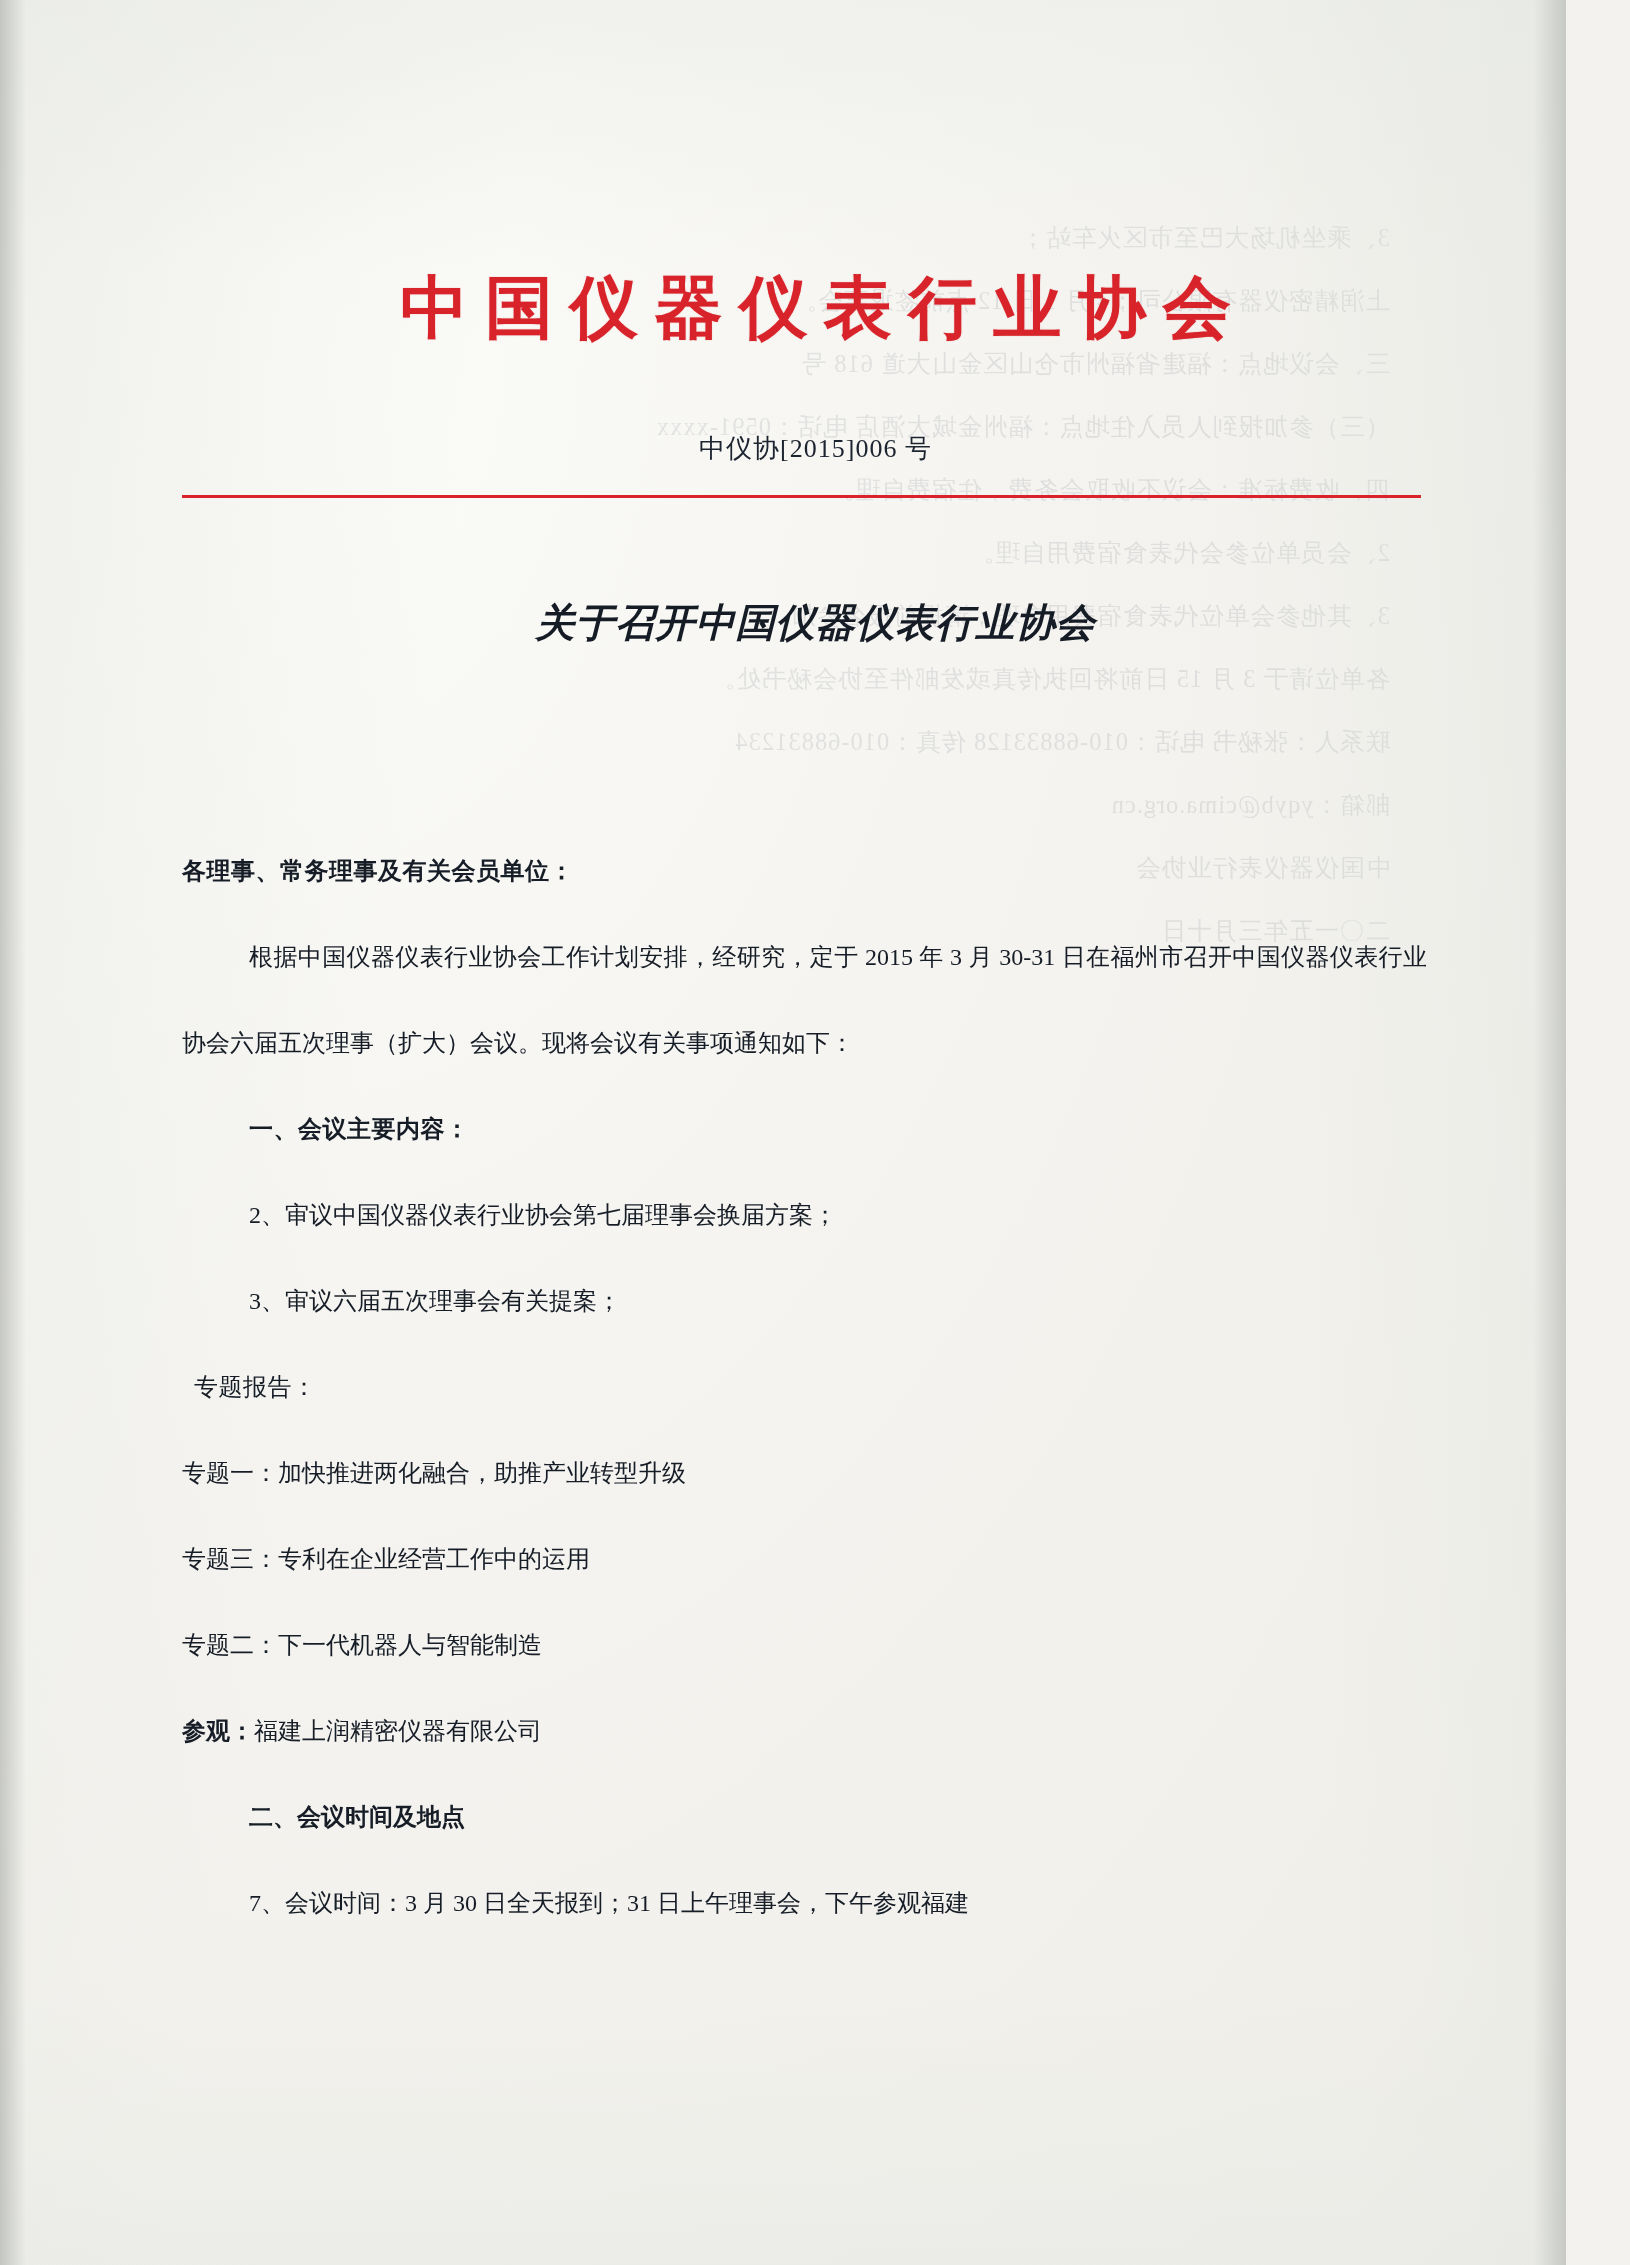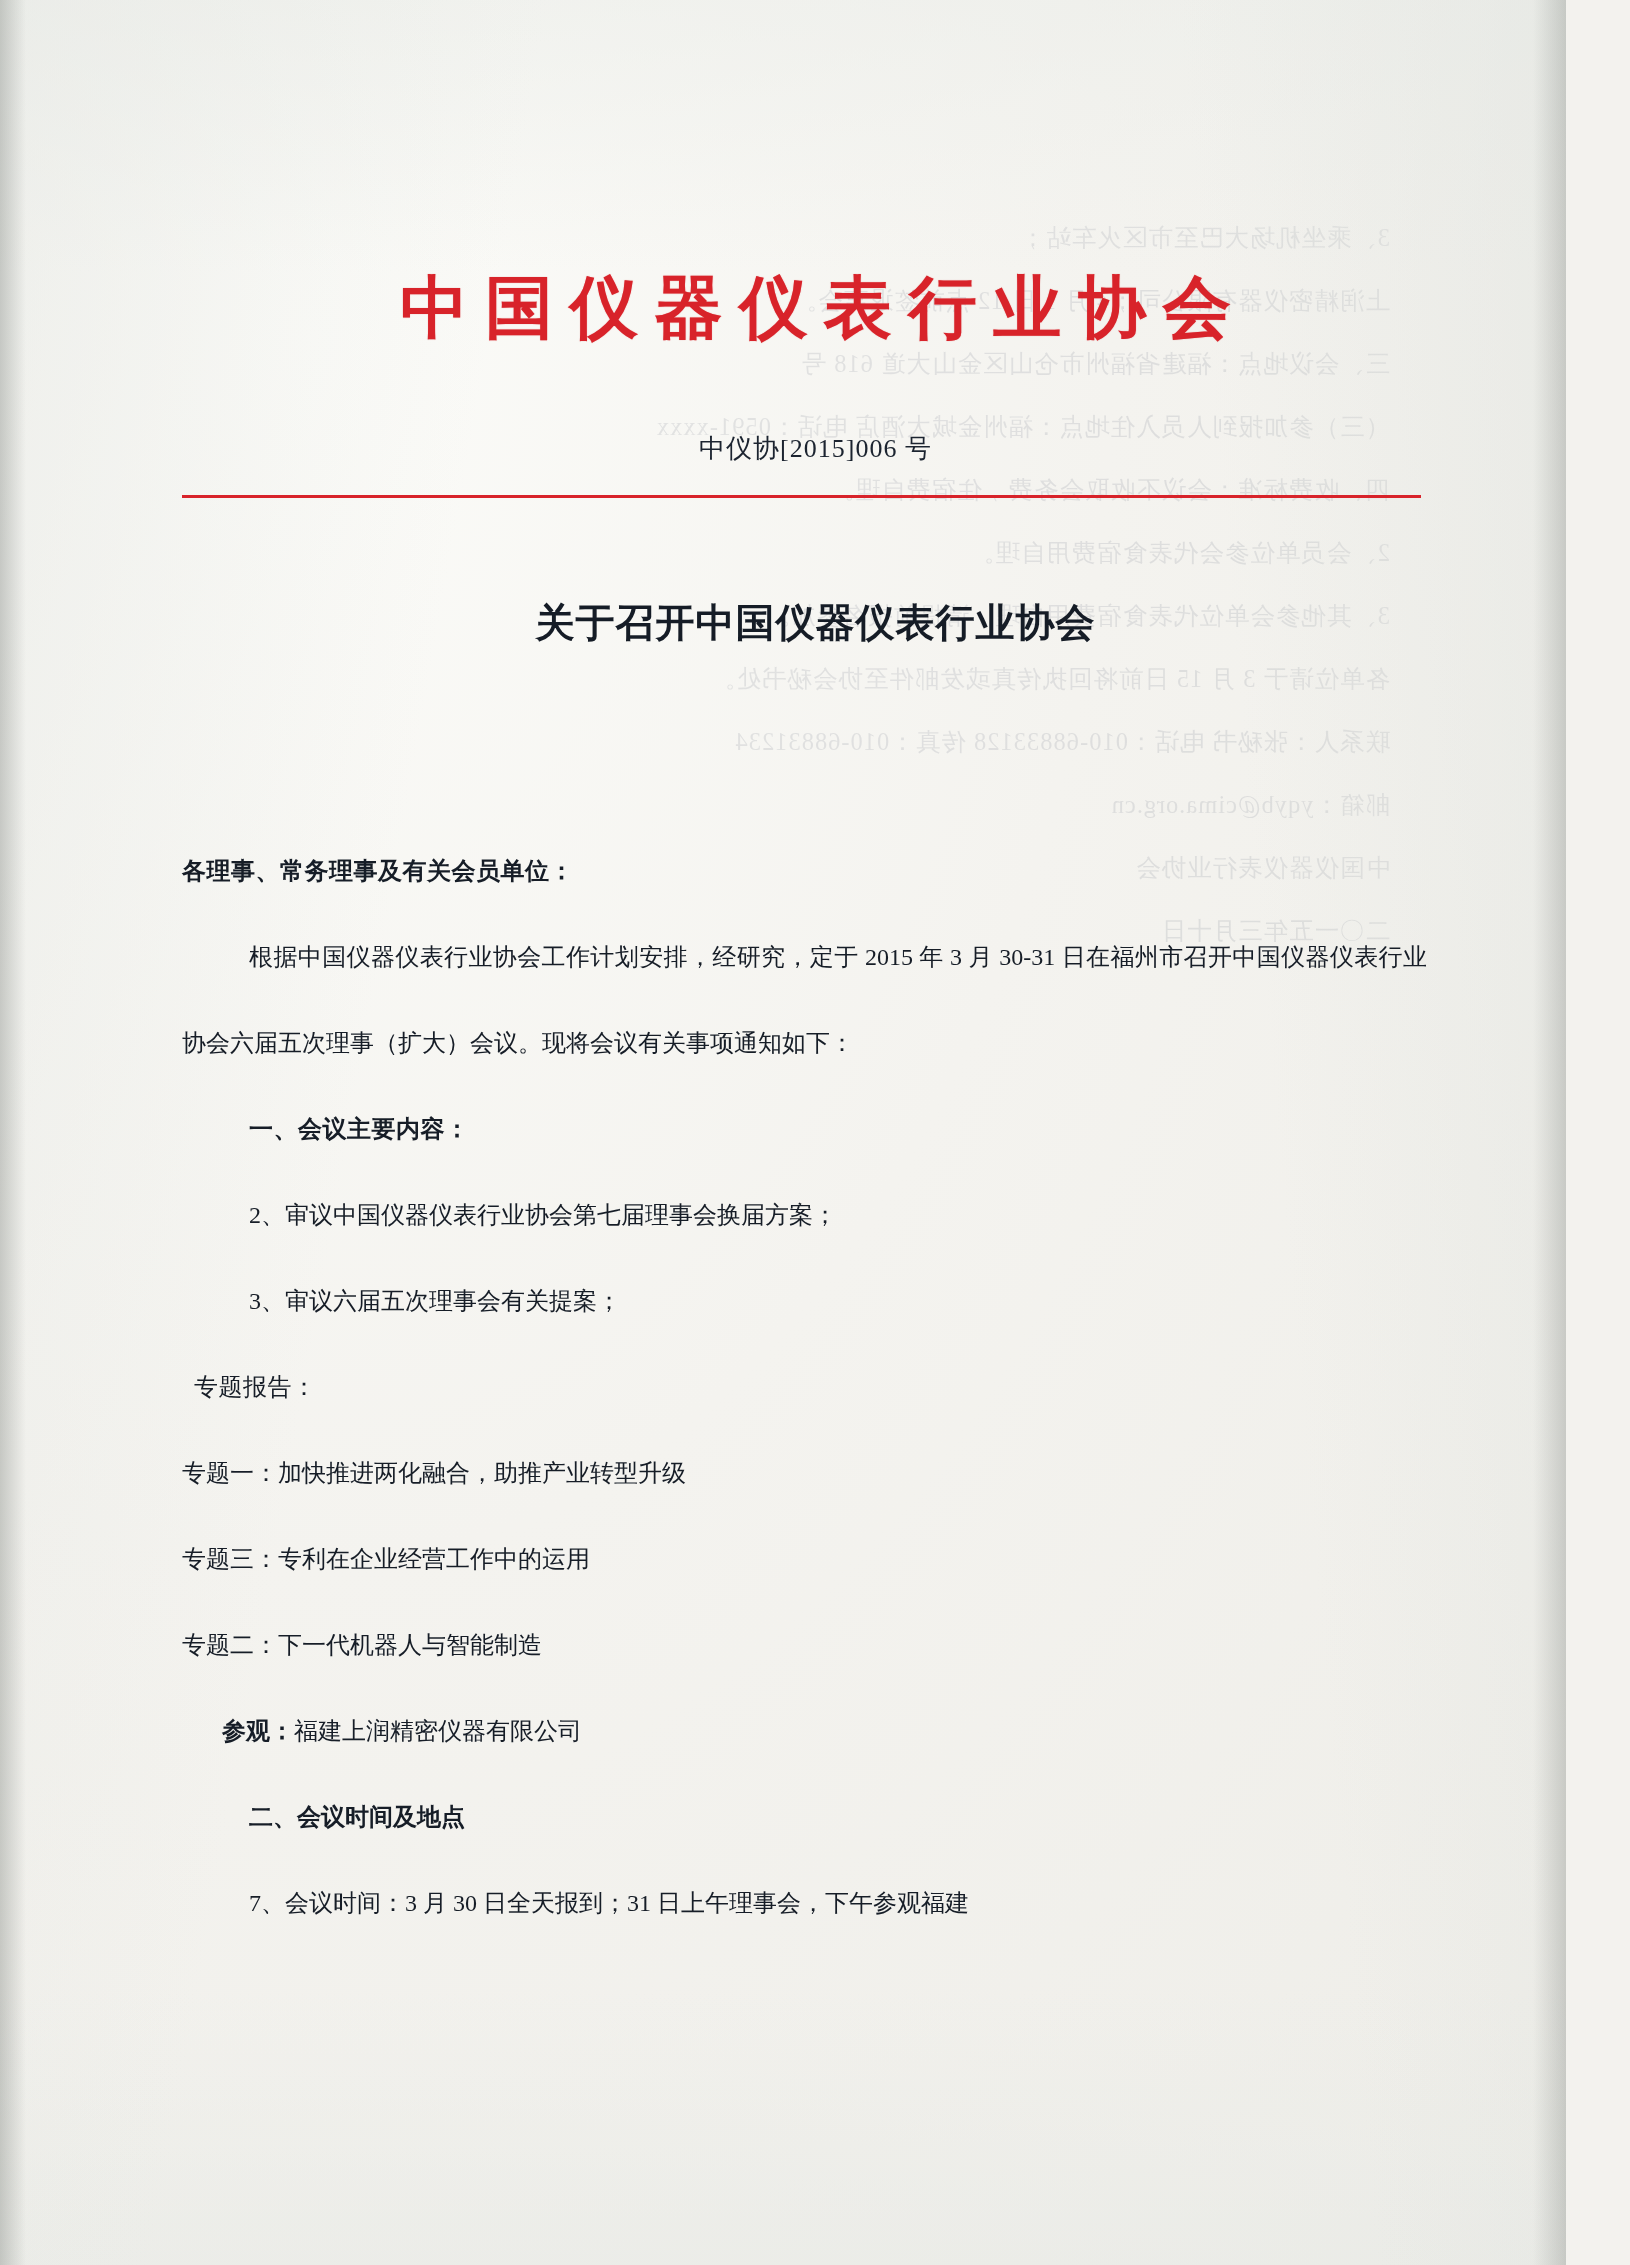--- a/index.html
+++ b/index.html
@@ -106,20 +106,21 @@
     position: absolute;
     top: 578px;
     left: 0;
     width: 1631px;
     text-align: center;
     font-size: 39px;
     font-weight: 700;
     color: #151c26;
     line-height: 90px;
     letter-spacing: 1px;
+    font-style: italic;
   }
 
   .body-block {
     position: absolute;
     top: 828px;
     left: 182px;
     width: 1245px;
     color: #161d27;
     font-size: 24px;
     line-height: 86px;
@@ -143,21 +144,20 @@
   .sub-heading {
     font-weight: 400;
     letter-spacing: 0.5px;
     margin-left: 12px;
   }
   .topic {
     text-indent: 0;
   }
   .visit .lbl {
     font-weight: 700;
-    margin-left: 40px;
   }
   .heading2 {
     font-weight: 700;
     text-indent: 67px;
   }
 </style>
 </head>
 <body>
 
 <div class="page">

